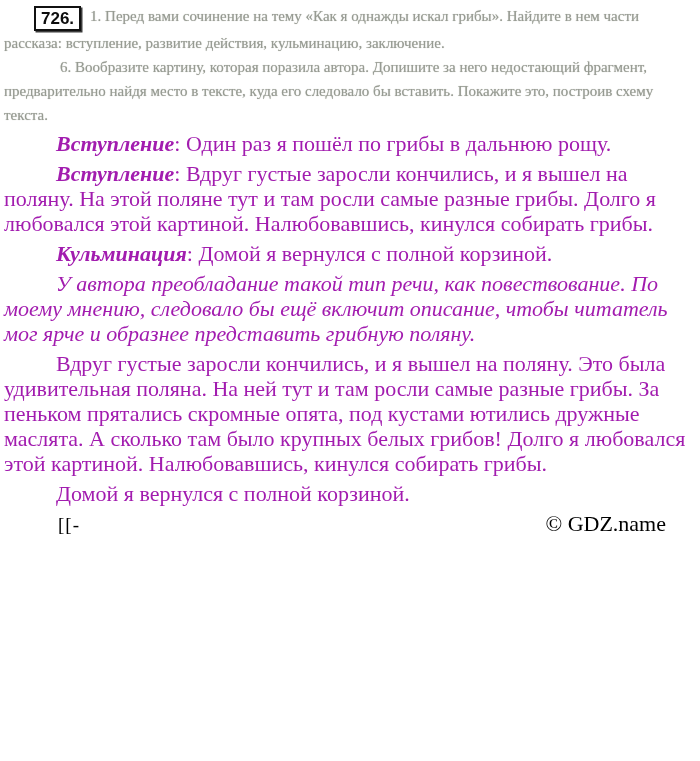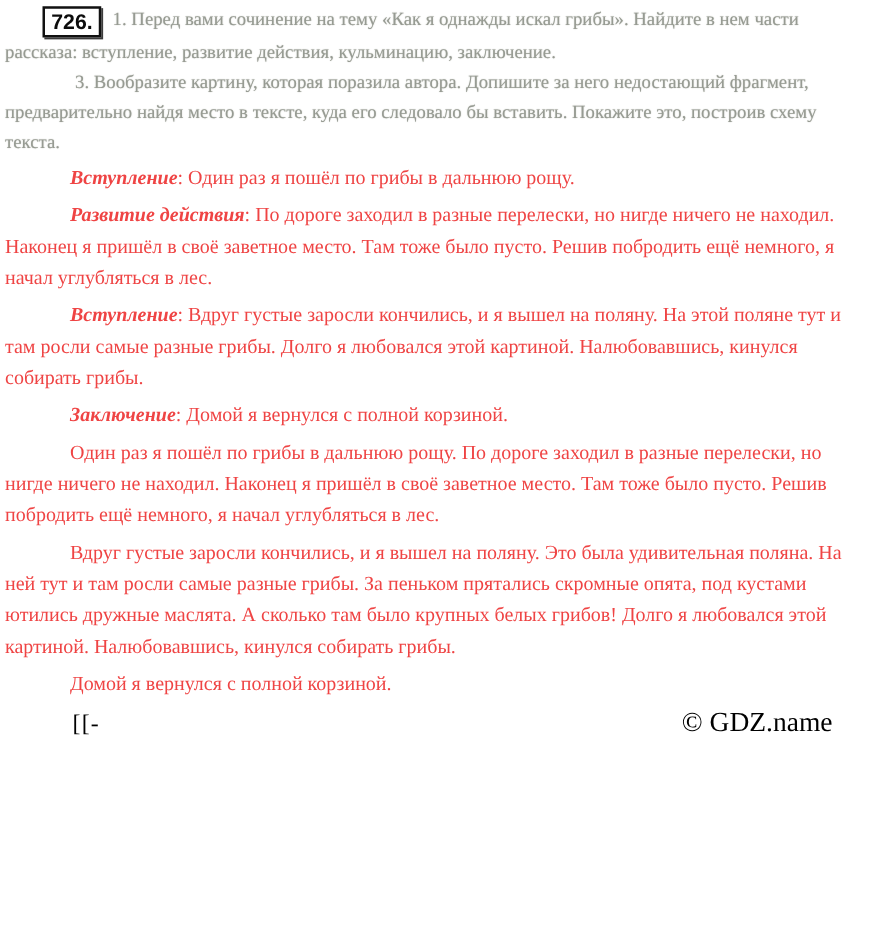--- a/index.html
+++ b/index.html
@@ -35,25 +35,25 @@
     line-height: 21px;
     padding: 0 5px;
     margin-right: 9px;
     vertical-align: -3px;
     text-indent: 0;
     text-shadow: none;
   }
 
   
   .ans {
-    font-size: 16px;
+    font-size: 22px;
     line-height: 25px;
     margin-bottom: 5px;
     text-indent: 52px;
-    color: #ef4444;
+    color: #a21caf;
     text-align: left;
   }
   .ans:first-of-type { margin-top: 4px; }
   .sec-label { font-weight: bold; font-style: italic; }
   .sec-sep { white-space: pre; }
   .comment { font-style: italic; }
 
   .answers { margin-top: 4px; }
 
   
@@ -70,39 +70,36 @@
 </style>
 </head>
 <body>
 
 <div class="page">
 
   <div class="task">
     <p class="task-para first">
       <span class="num-box"><span>726.</span></span><span>1. Перед вами сочинение на тему «Как я однажды искал грибы». Найдите в нем части рассказа: вступление, развитие действия, кульминацию, заключение.</span>
     </p>
-    <p class="task-para with-indent">3. Вообразите картину, которая поразила автора. Допишите за него недостающий фрагмент, предварительно найдя место в тексте, куда его следовало бы вставить. Покажите это, построив схему текста.</p>
+    <p class="task-para with-indent">6. Вообразите картину, которая поразила автора. Допишите за него недостающий фрагмент, предварительно найдя место в тексте, куда его следовало бы вставить. Покажите это, построив схему текста.</p>
   </div>
 
   <div class="answers">
     <p class="ans">
       <span class="sec-label">Вступление</span><span class="sec-sep">: </span><span>Один раз я пошёл по грибы в дальнюю рощу.</span>
     </p>
     <p class="ans">
-      <span class="sec-label">Развитие действия</span><span class="sec-sep">: </span><span>По дороге заходил в разные перелески, но нигде ничего не находил. Наконец я пришёл в своё заветное место. Там тоже было пусто. Решив побродить ещё немного, я начал углубляться в лес.</span>
-    </p>
-    <p class="ans">
       <span class="sec-label">Вступление</span><span class="sec-sep">: </span><span>Вдруг густые заросли кончились, и я вышел на поляну. На этой поляне тут и там росли самые разные грибы. Долго я любовался этой картиной. Налюбовавшись, кинулся собирать грибы.</span>
     </p>
     <p class="ans">
-      <span class="sec-label">Заключение</span><span class="sec-sep">: </span><span>Домой я вернулся с полной корзиной.</span>
+      <span class="sec-label">Кульминация</span><span class="sec-sep">: </span><span>Домой я вернулся с полной корзиной.</span>
     </p>
 
+    <p class="ans comment">У автора преобладание такой тип речи, как повествование. По моему мнению, следовало бы ещё включит описание, чтобы читатель мог ярче и образнее представить грибную поляну.</p>
 
-    <p class="ans">Один раз я пошёл по грибы в дальнюю рощу. По дороге заходил в разные перелески, но нигде ничего не находил. Наконец я пришёл в своё заветное место. Там тоже было пусто. Решив побродить ещё немного, я начал углубляться в лес.</p>
     <p class="ans">Вдруг густые заросли кончились, и я вышел на поляну. Это была удивительная поляна. На ней тут и там росли самые разные грибы. За пеньком прятались скромные опята, под кустами ютились дружные маслята. А сколько там было крупных белых грибов! Долго я любовался этой картиной. Налюбовавшись, кинулся собирать грибы.</p>
     <p class="ans">Домой я вернулся с полной корзиной.</p>
   </div>
 
   <div class="footer">
     <span class="footer-mark">[[-</span>
     <span class="copyright">© GDZ.name</span>
   </div>
 
 </div>

